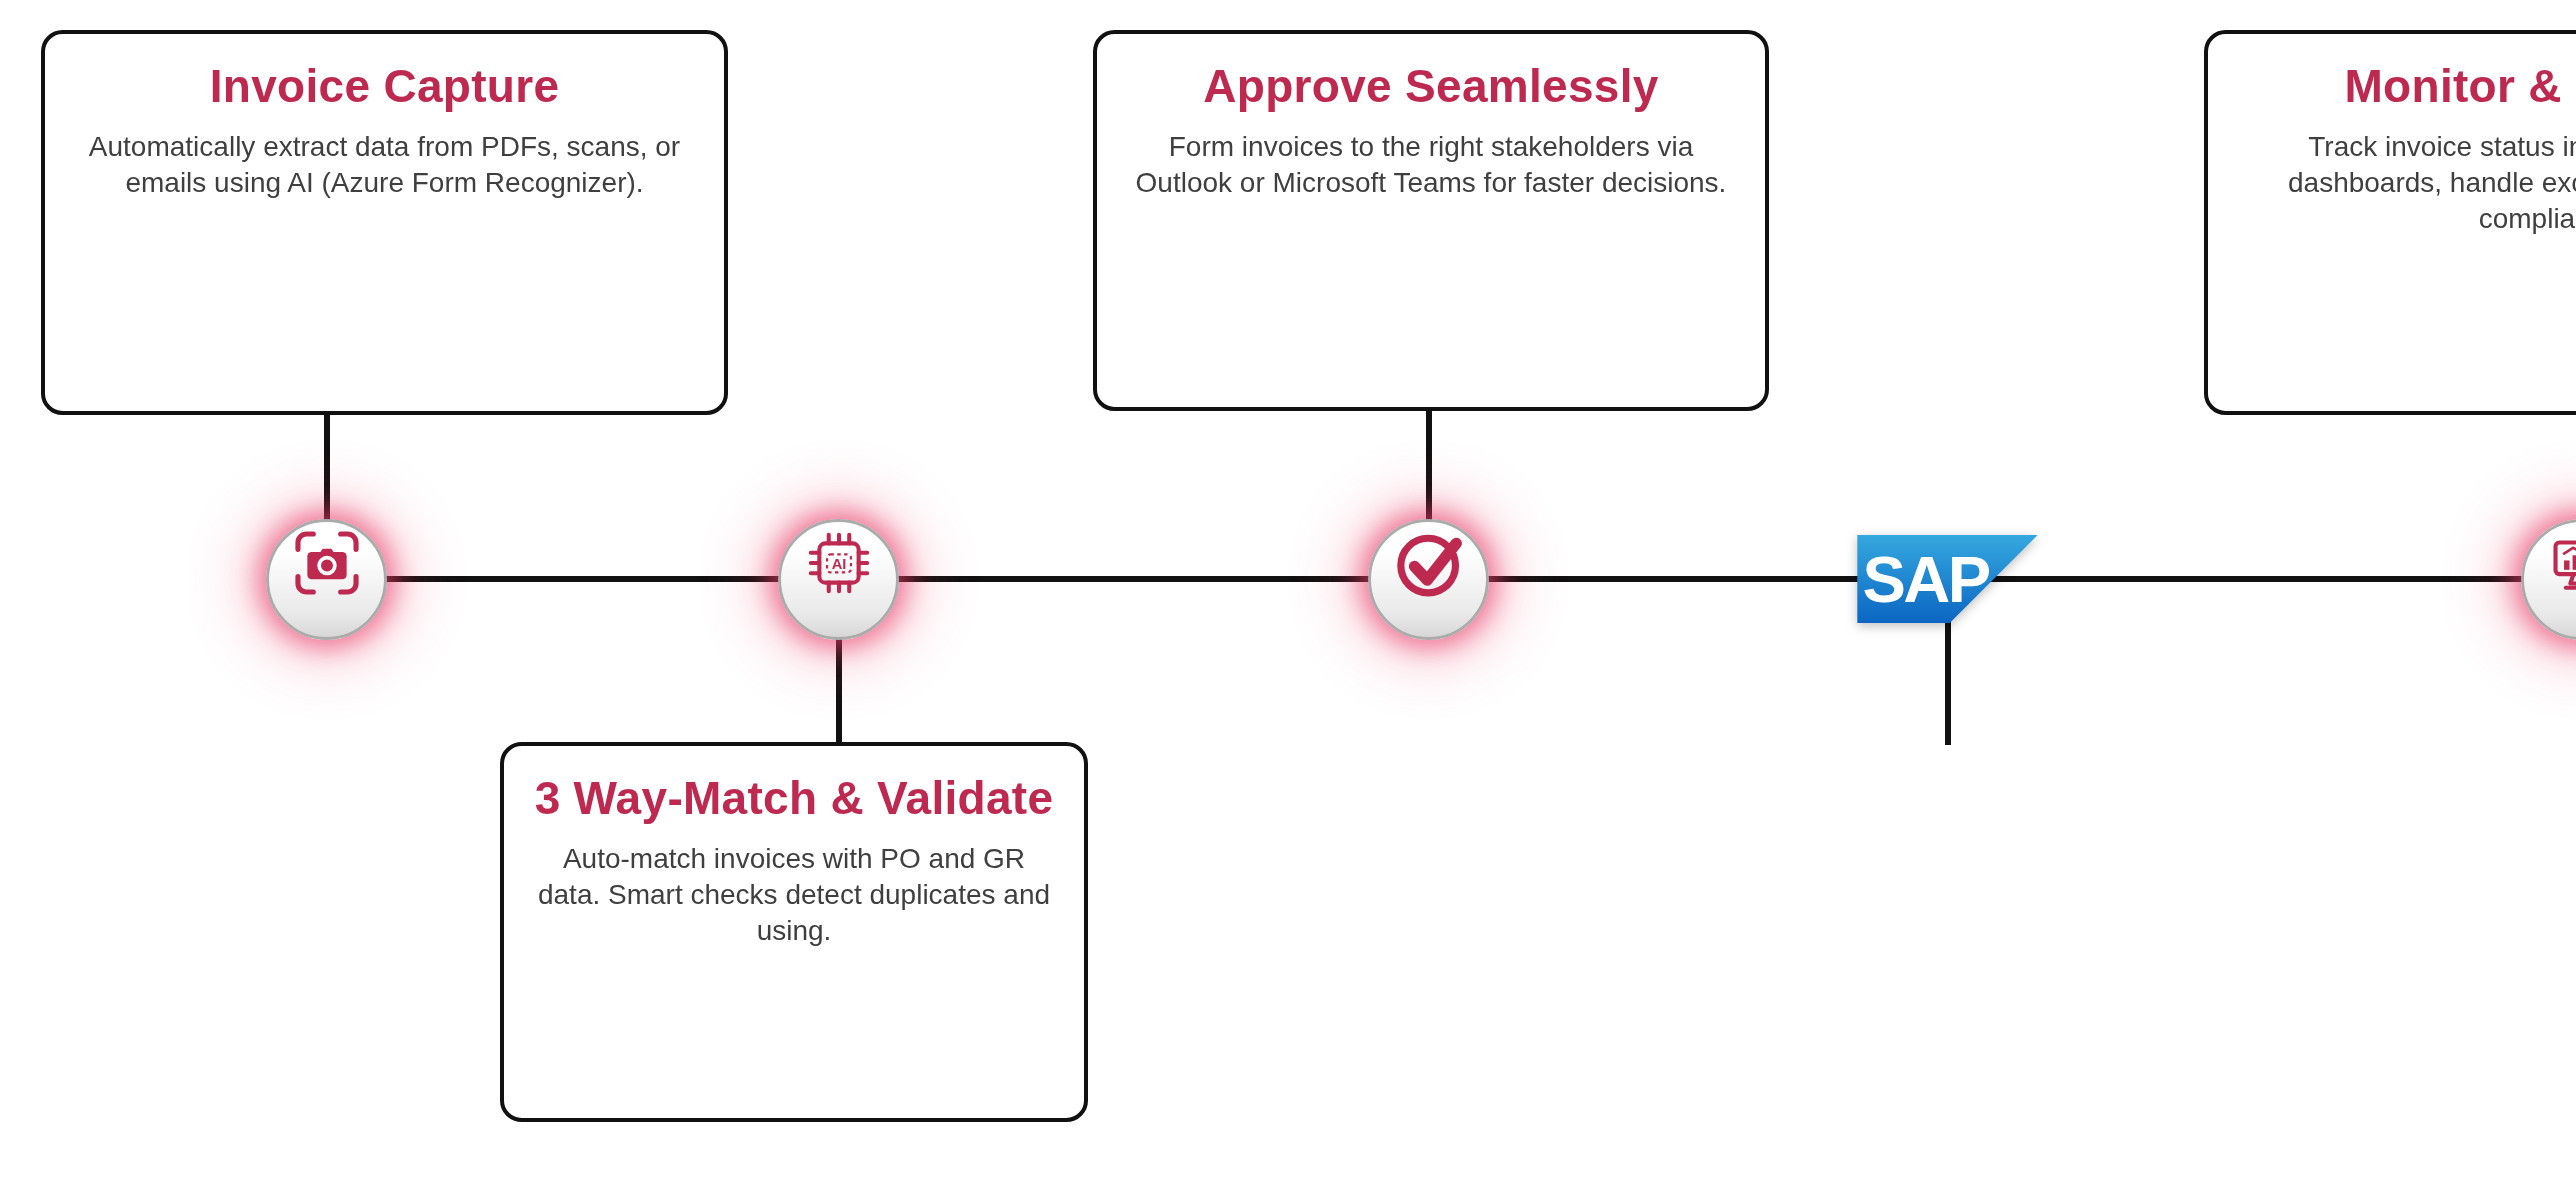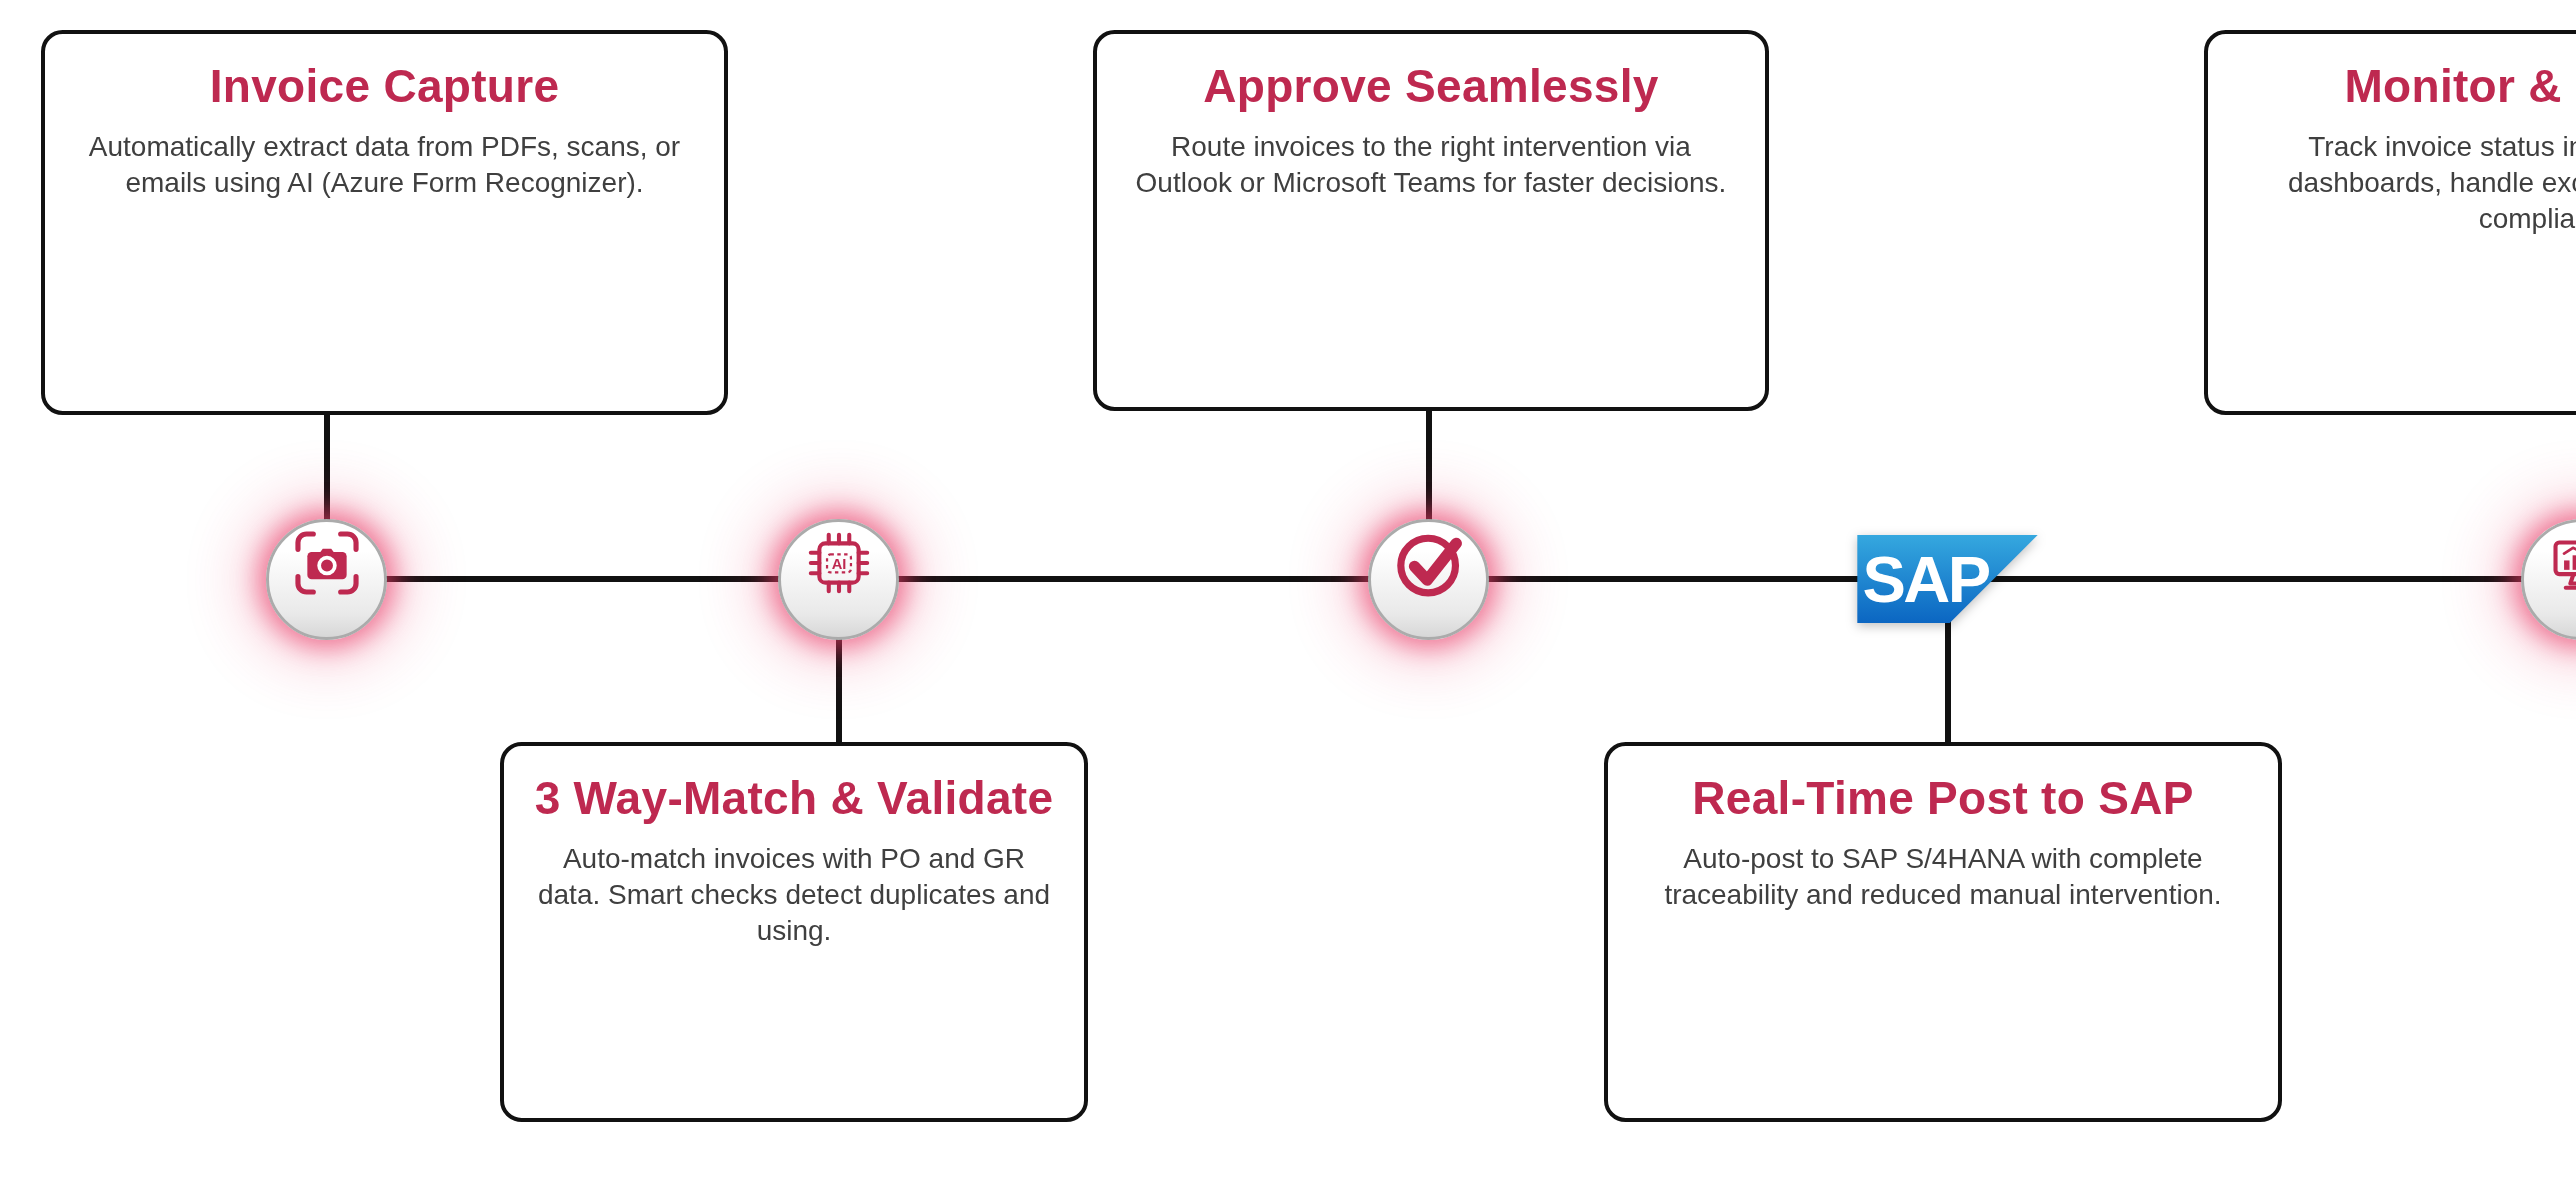--- a/index.html
+++ b/index.html
@@ -116,27 +116,23 @@
     <p class="step-desc">Automatically extract data from PDFs, scans, or emails using AI (Azure Form Recognizer).</p>
   </div>
 
   <div class="step-box b2">
     <h2 class="step-title">3 Way-Match &amp; Validate</h2>
     <p class="step-desc">Auto-match invoices with PO and GR data. Smart checks detect duplicates and using.</p>
   </div>
 
   <div class="step-box b3">
     <h2 class="step-title">Approve  Seamlessly</h2>
-    <p class="step-desc">Route invoices to the right intervention via Outlook or Microsoft Teams for faster decisions.</p>
+    <p class="step-desc">Form invoices to the right stakeholders via Outlook or Microsoft Teams for faster decisions.</p>
   </div>
 
-  <div class="step-box b4">
-    <h2 class="step-title">Real-Time Post to SAP</h2>
-    <p class="step-desc">Auto-post to SAP S/4HANA with complete traceability and reduced manual intervention.</p>
-  </div>
 
   <div class="step-box b5">
     <h2 class="step-title">Monitor &amp; Control</h2>
     <p class="step-desc">Track invoice status in real-time. View dashboards, handle exceptions, and stay compliant.</p>
   </div>
 
   <div class="node n1">
     <svg viewBox="0 0 48 48" aria-hidden="true">
       <g class="ic-stroke" stroke-width="3" stroke-linecap="round" stroke-linejoin="round">
         <path d="M7 16 V12 a5 5 0 0 1 5 -5 h4"></path>

